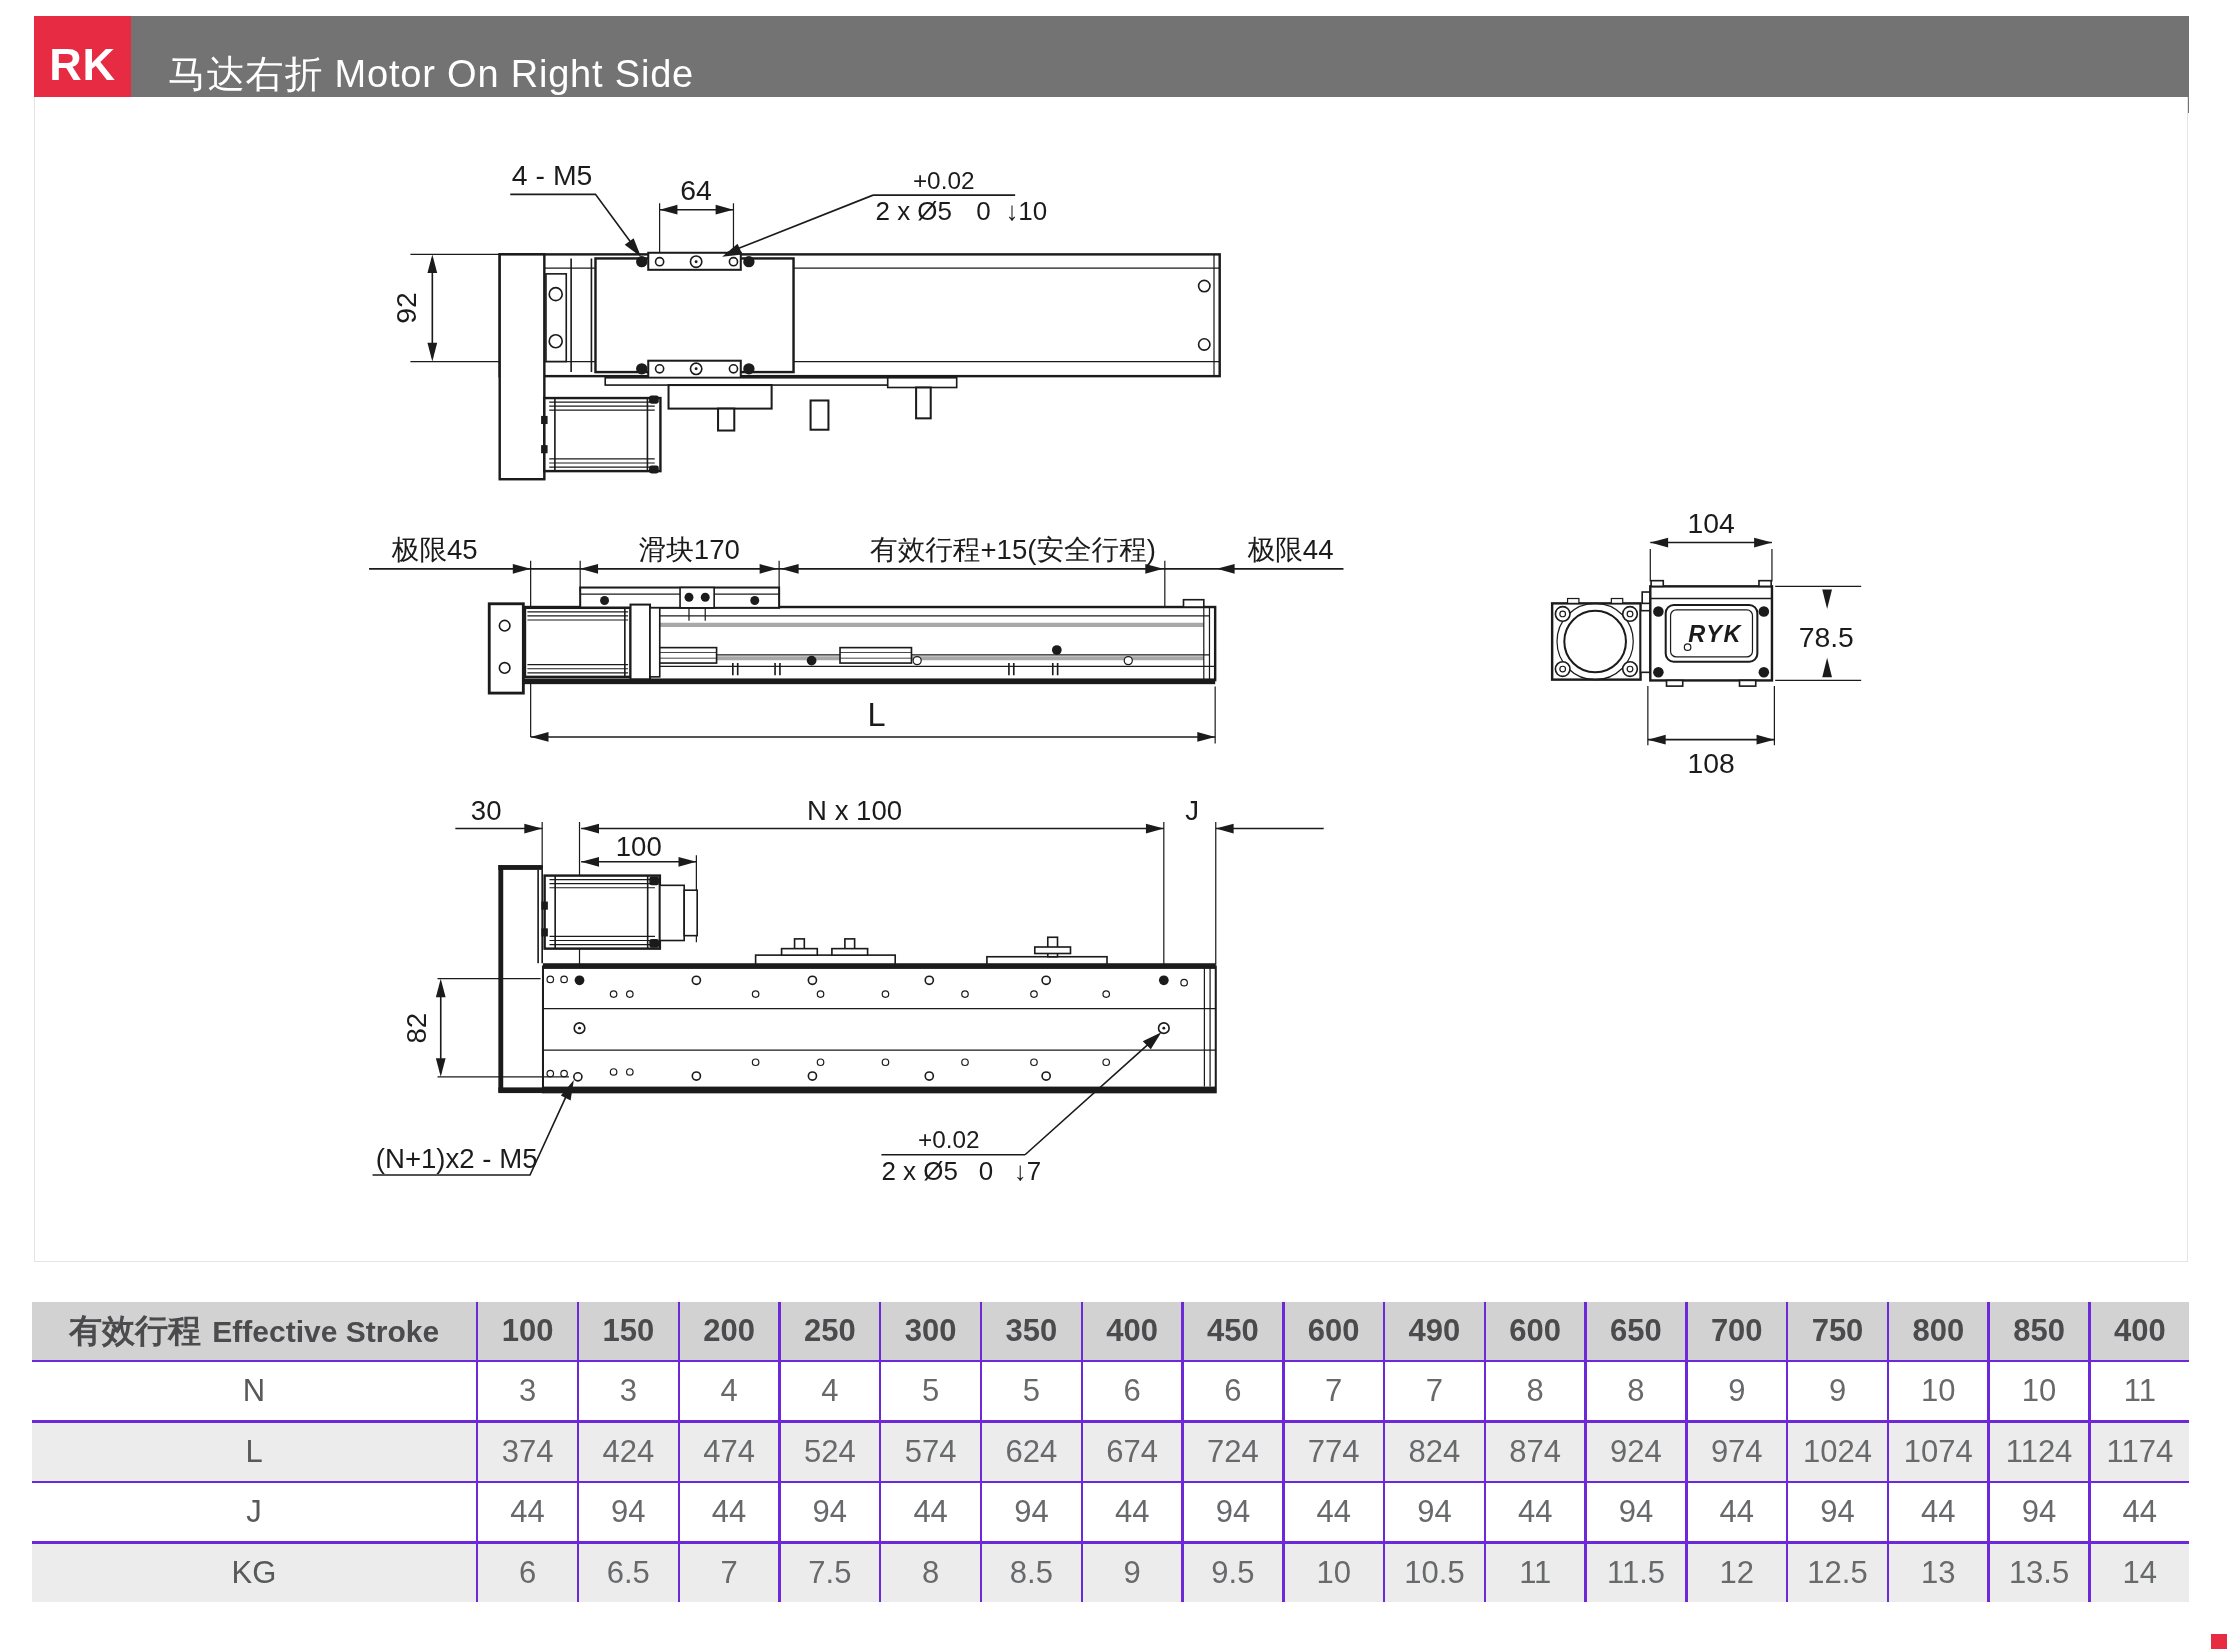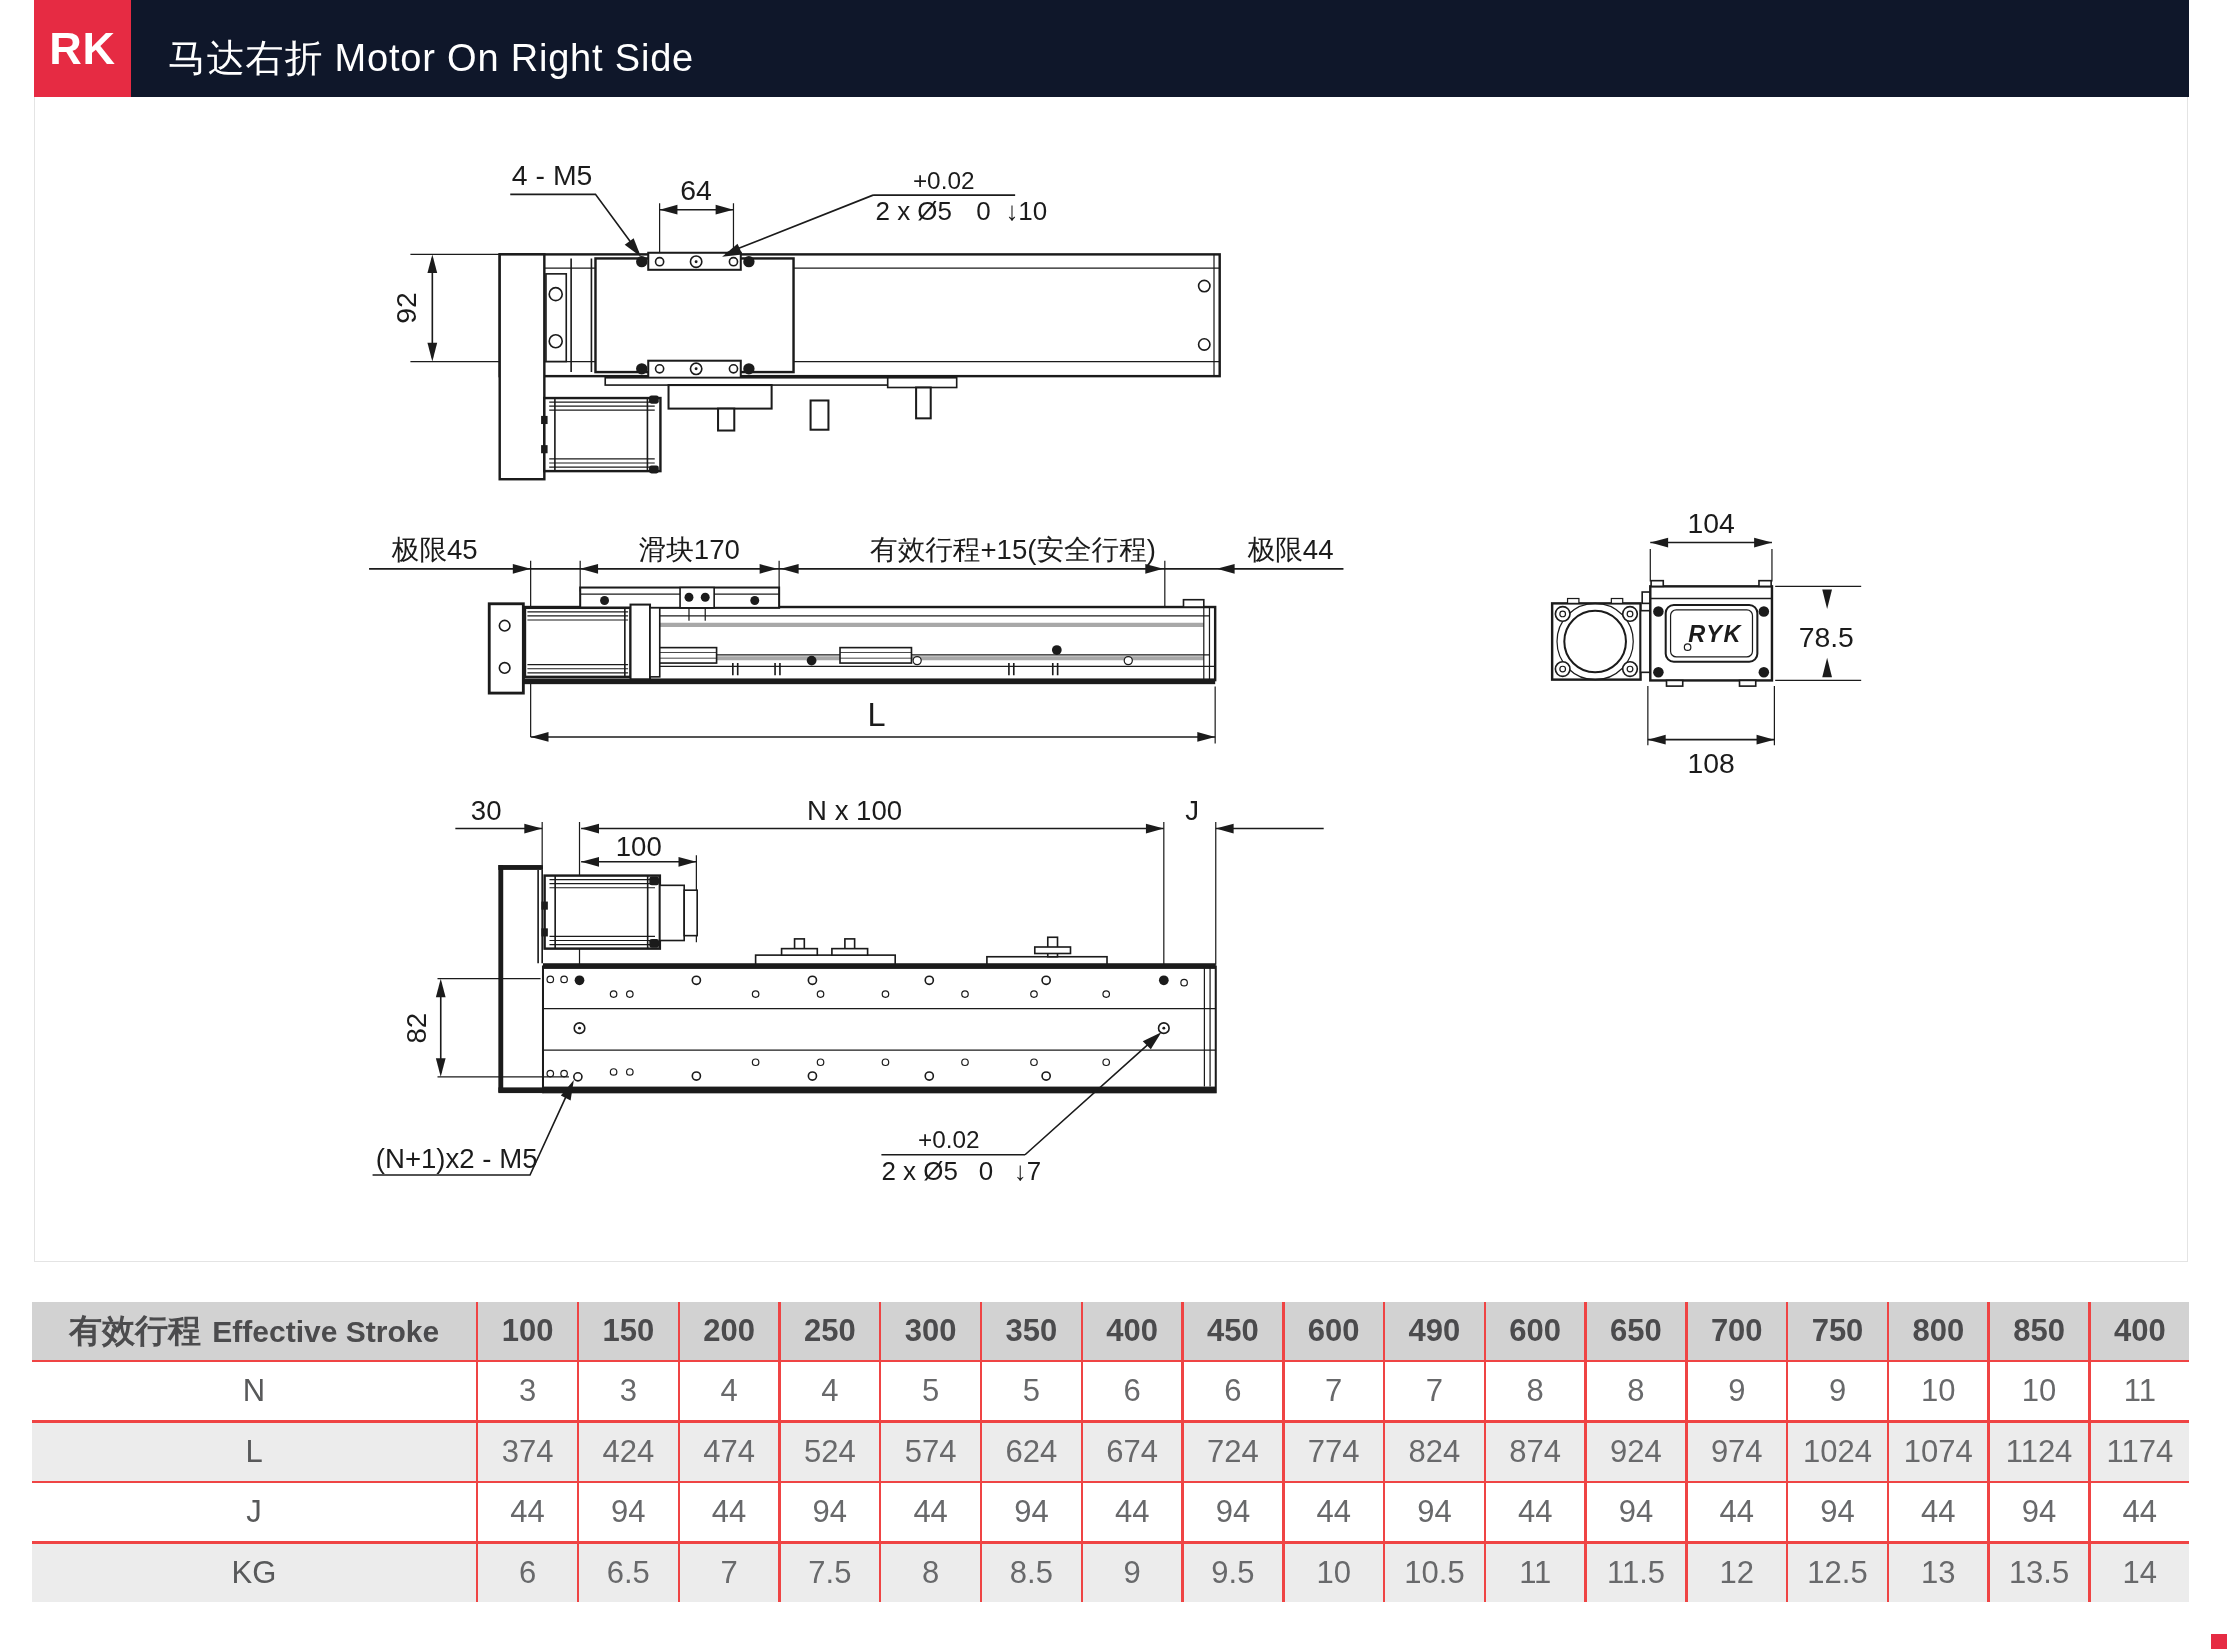--- a/index.html
+++ b/index.html
@@ -1,37 +1,37 @@
 <!DOCTYPE html>
 <html style="font-size:13px"><head>
 <meta charset="utf-8">
 <style>
   html,body{margin:0;padding:0;background:#fff;}
   body{position:relative;width:2227px;height:1649px;overflow:hidden;
        font-family:"Liberation Sans","DejaVu Sans",sans-serif;}
   
-  .hdr{position:absolute;left:34px;top:0;width:2155px;height:97px;
-       background:#0f172a;display:flex;align-items:center;}
+  .hdr{position:absolute;left:34px;top:16px;width:2155px;height:97px;
+       background:#737373;display:flex;align-items:center;}
   .hdr-logo{width:97px;height:97px;background:#e62b43;color:#fff;
        display:flex;align-items:center;justify-content:center;
        font-size:45px;font-weight:bold;letter-spacing:0.8px;flex:0 0 auto;}
   .hdr-title{color:#fff;font-size:38px;padding-left:37px;letter-spacing:0.8px;margin-top:20px;}
   
   .panel{position:absolute;left:34px;top:97px;width:2154px;height:1165px;
        background:#fff;border:0.8px solid #e4e4e4;border-top:none;box-sizing:border-box;}
   svg{position:absolute;overflow:visible;font-family:"Liberation Sans","DejaVu Sans",sans-serif;}
   svg text{fill:#1b1b1b;}
   .ln{stroke:#1b1b1b;fill:none;}
   .fw{fill:#ffffff;stroke:#1b1b1b;}
   .fd{fill:#1b1b1b;stroke:none;}
   .gray{stroke:#a8a8a8;fill:none;}
   
   .spec{position:absolute;left:32px;top:1302px;width:2157px;
         display:grid;grid-template-columns:444px repeat(17,1fr);
-        grid-auto-rows:58px;gap:2.4px;background:#ef4444;}
+        grid-auto-rows:58px;gap:2.4px;background:#6d28d9;}
   .cell{display:flex;align-items:center;justify-content:center;
         font-size:31px;color:#68696b;background:#fff;}
   .cell.hd{background:#d2d2d2;font-weight:bold;color:#4b4b4d;}
   .cell.alt{background:#ececec;}
   .cell.lbl{color:#58595a;}
   .hd-label{display:flex;align-items:baseline;gap:11.4px;}
   .hd-label .zh{font-size:33px;font-weight:bold;color:#4b4b4d;}
   .hd-label .en{font-size:30px;font-weight:bold;color:#4b4b4d;text-align:center;}
   .corner-mark{position:absolute;right:0;bottom:0;width:16px;height:15.4px;background:#e62b43;}
 </style>

